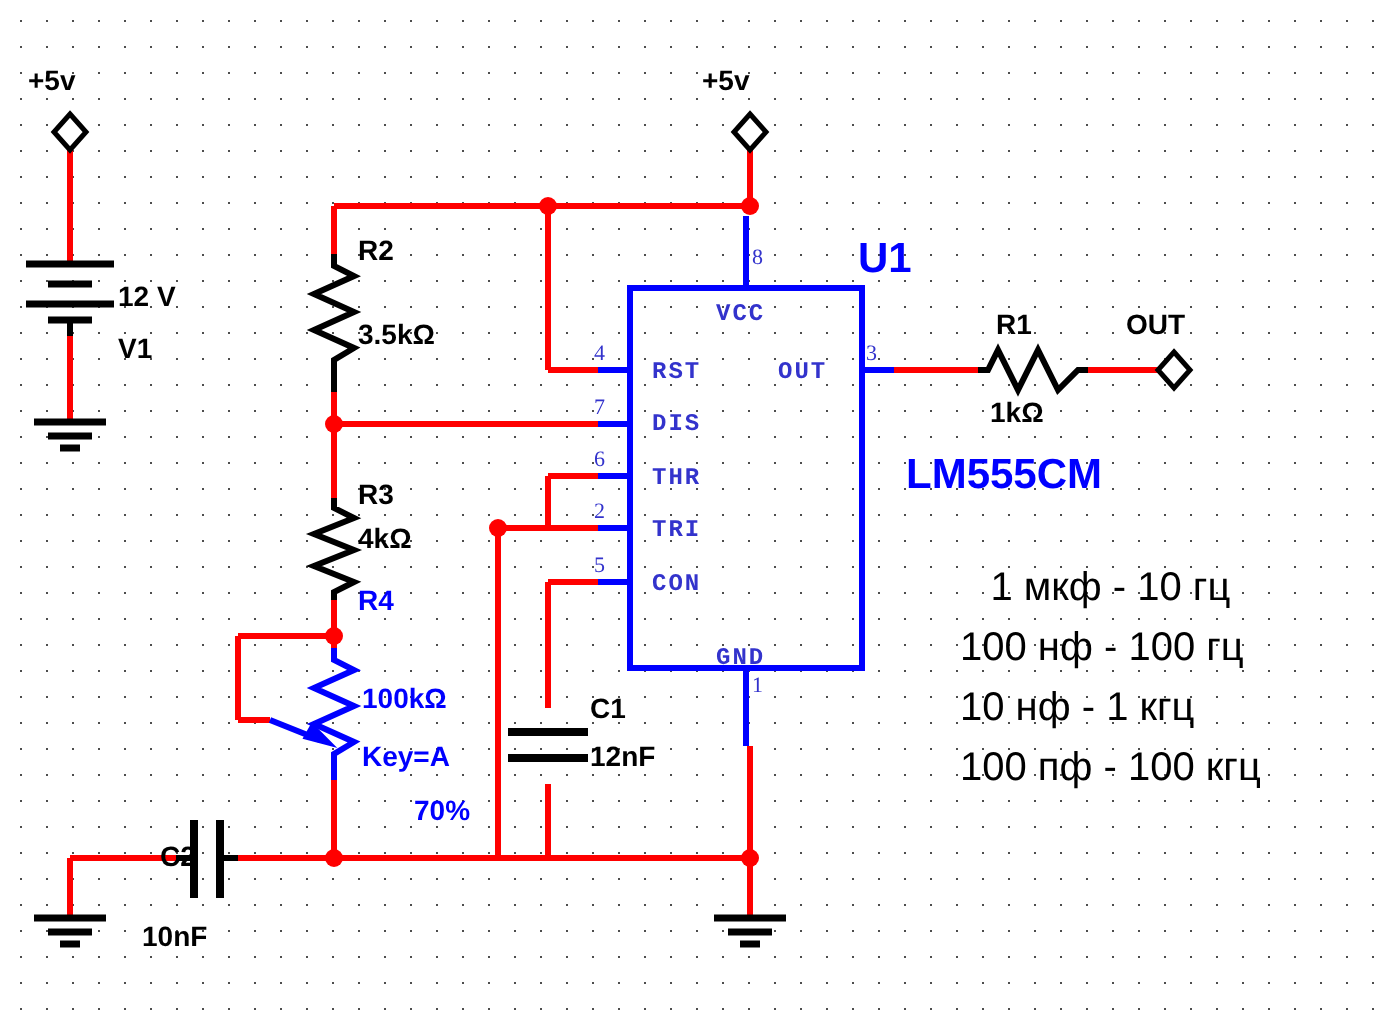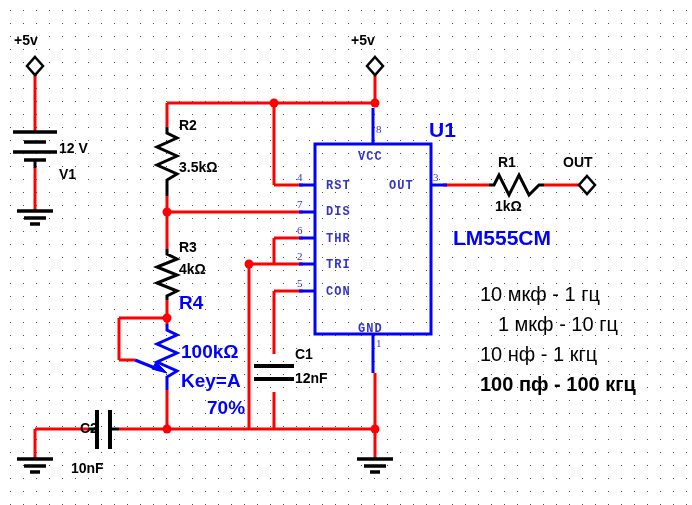--- a/index.html
+++ b/index.html
@@ -31,21 +31,21 @@
   }
   .lbl-black {
     color: #000000;
     font-weight: bold;
     font-size: 14px;
     font-family: "Liberation Sans", sans-serif;
   }
   .lbl-blue {
     color: #0000ff;
     font-weight: bold;
-    font-size: 19px;
+    font-size: 14px;
     font-family: "Liberation Sans", sans-serif;
   }
   .lbl-ru {
     color: #000000;
     font-size: 20px;
     font-family: "Liberation Sans", sans-serif;
   }
   .lbl-pin {
     color: #3333cc;
     font-size: 11px;
@@ -247,19 +247,19 @@
   <div class="lbl lbl-pinname" style="left:358px; top:151px;">VCC</div>
   <div class="lbl lbl-pinname" style="left:326px; top:180px;">RST</div>
   <div class="lbl lbl-pinname" style="left:326px; top:206px;">DIS</div>
   <div class="lbl lbl-pinname" style="left:326px; top:233px;">THR</div>
   <div class="lbl lbl-pinname" style="left:326px; top:259px;">TRI</div>
   <div class="lbl lbl-pinname" style="left:326px; top:286px;">CON</div>
   <div class="lbl lbl-pinname" style="left:389px; top:180px;">OUT</div>
   <div class="lbl lbl-pinname" style="left:358px; top:323px;">GND</div>
 
   <div style="position:absolute; left:480px; top:283px;">
-    <div class="lbl-ru" style="margin-bottom:7px;">10 мкф - 1 гц</div>
     <div class="lbl-ru" style="margin-bottom:7px;text-align:center;">1 мкф  - 10 гц</div>
+    <div class="lbl-ru" style="margin-bottom:7px;">100 нф - 100 гц</div>
     <div class="lbl-ru" style="margin-bottom:7px;">10 нф - 1 кгц</div>
-    <div class="lbl-ru" style="margin-bottom:12px;font-weight:bold;">100 пф - 100  кгц</div>
+    <div class="lbl-ru" style="margin-bottom:12px;">100 пф - 100  кгц</div>
   </div>
 
 </div>
 
 </body></html>

